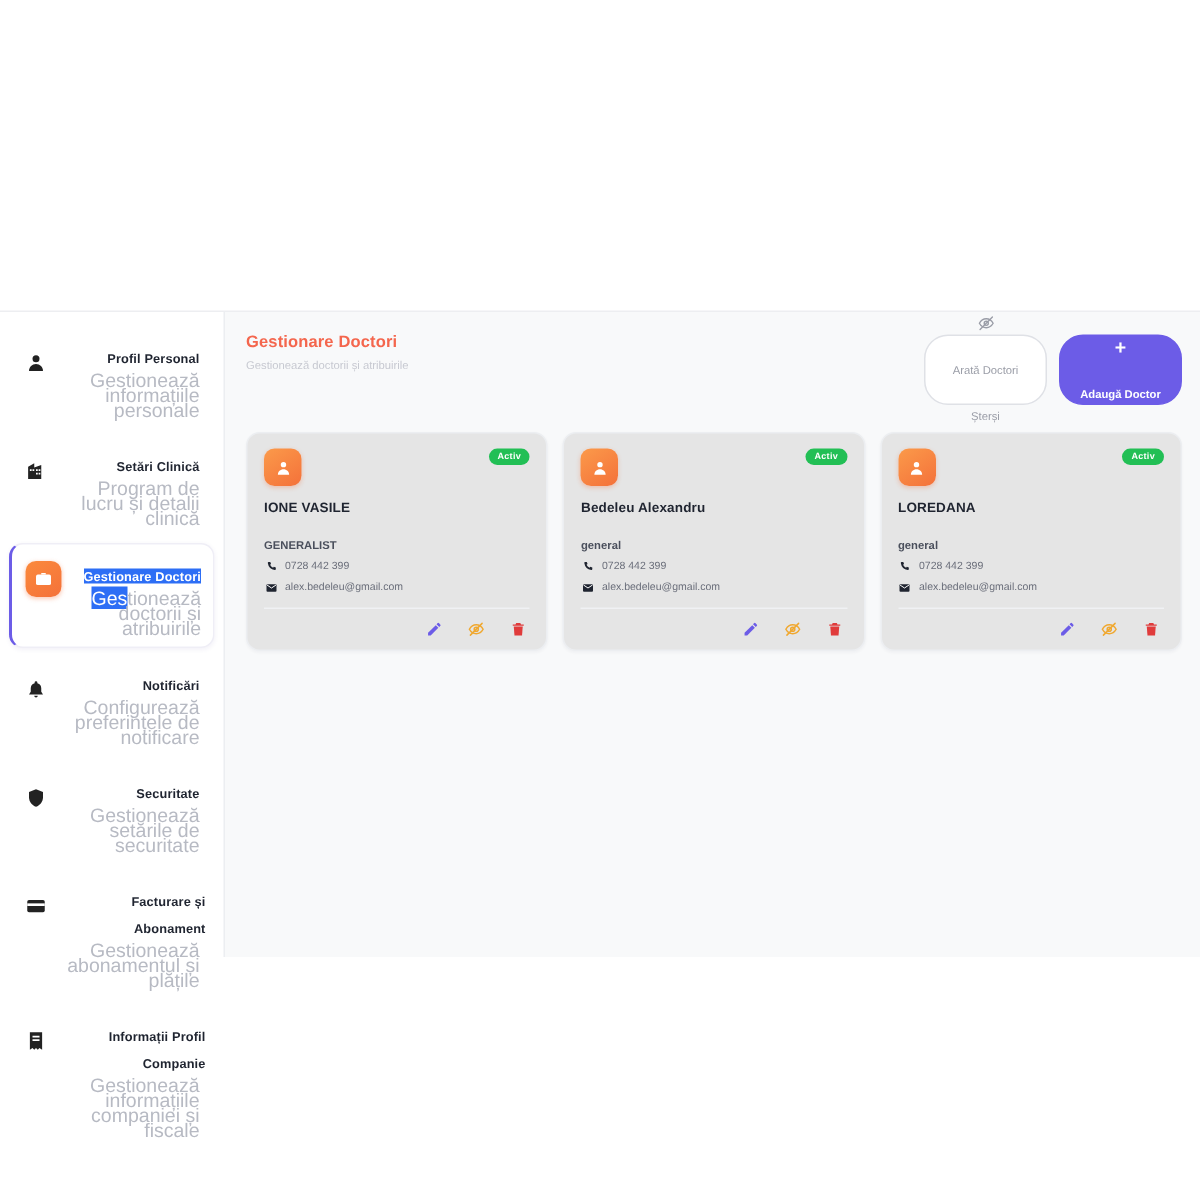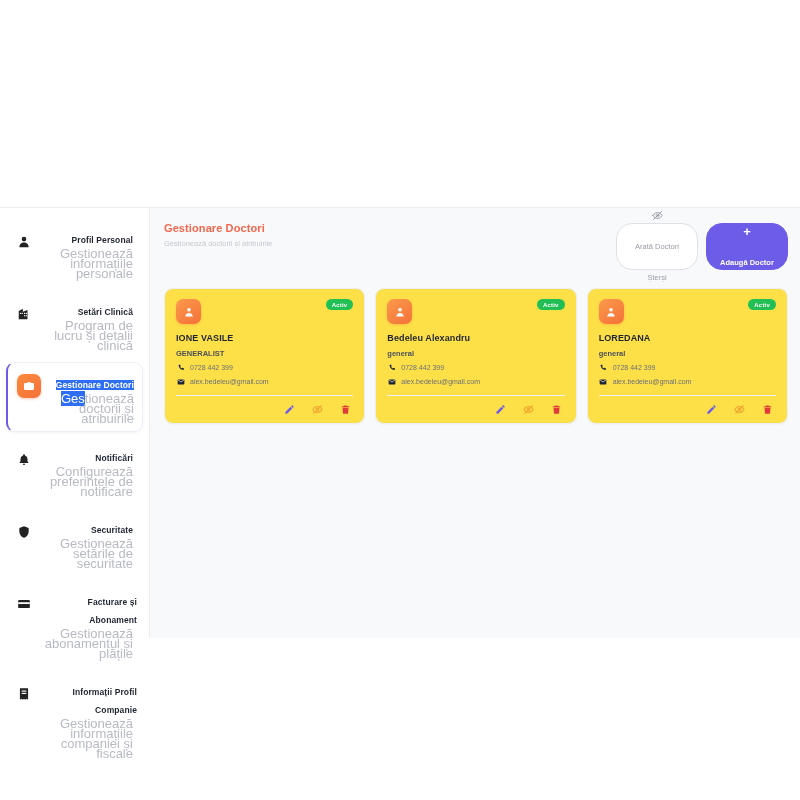--- a/index.html
+++ b/index.html
@@ -113,21 +113,21 @@
   .btn .bicon { display:flex; align-items:center; justify-content:center; height:12px; }
   .btn .bicon svg { width: 11px; height: 11px; display:block; }
   .btn-primary .plus { font-size: 13px; line-height: 11px; font-weight: bold; }
 
   
   .cards {
     display: grid; grid-template-columns: repeat(3, 1fr); gap: 10px;
     margin-top: 18px;
   }
   .card {
-    background: #fde047; border: 1px solid #eceef1; border-radius: 9px;
+    background: #e5e5e5; border: 1px solid #eceef1; border-radius: 9px;
     padding: 10px 11px 7px 11px;
     box-shadow: 0 1px 2px rgba(20,20,50,0.035);
     position: relative;
   }
   .card-top { display: flex; justify-content: space-between; align-items: flex-start; }
   .avatar {
     width: 25px; height: 25px; border-radius: 7px;
     background: linear-gradient(145deg,#fb9a4a 0%, #f4713a 100%);
     display: flex; align-items: center; justify-content: center;
     color: #ffffff;
@@ -136,21 +136,21 @@
   .avatar svg { width: 12px; height: 12px; display:block; }
   .badge {
     background: #22bf55; color: #ffffff; font-size: 6px; font-weight: bold;
     padding: 2.5px 6px; border-radius: 9px; letter-spacing: 0.2px;
   }
   .doc-name {
     font-size: 9px; font-weight: bold; color: #1f2430; margin-top: 9px;
     letter-spacing: 0.1px;
   }
   .doc-spec {
-    font-size: 7.5px; font-weight: bold; color: #4a4f5c; margin-top: 6px;
+    font-size: 7.5px; font-weight: bold; color: #4a4f5c; margin-top: 16px;
   }
   .contact {
     display: flex; align-items: center; gap: 5px;
     font-size: 7px; color: #6a6e7a; margin-top: 5px;
   }
   .contact .cicon { width: 9px; height: 9px; display:flex; align-items:center; justify-content:center; color:#1f2430; }
   .contact .cicon svg { width: 8px; height: 8px; display:block; }
   .card-rule { height: 1px; background: #f0f1f4; margin: 9px 0 0 0; }
   .card-actions {
     display: flex; justify-content: flex-end; gap: 16px;

